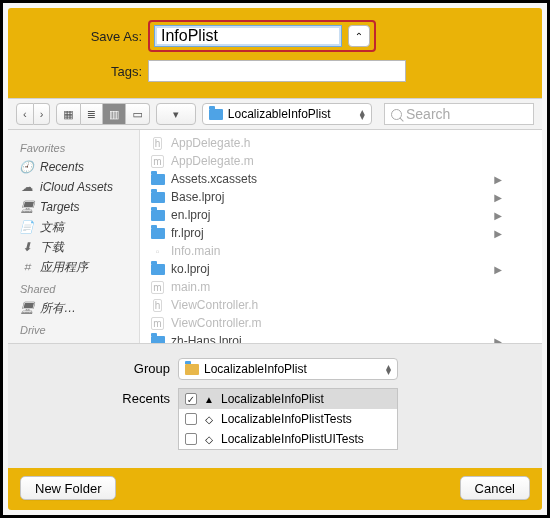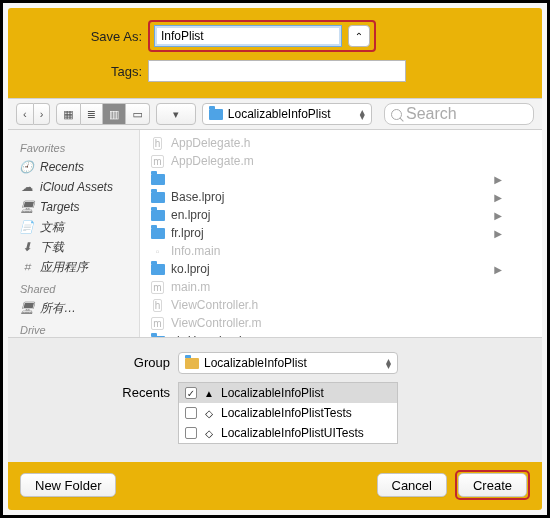--- a/index.html
+++ b/index.html
@@ -3,37 +3,37 @@
 <meta charset="utf-8">
 <style>
   * { box-sizing: border-box; margin: 0; padding: 0; font-family: -apple-system, "Helvetica Neue", Arial, sans-serif; }
   body { background: #fff; width: 550px; height: 518px; position: relative; }
   .outer { border: 3px solid #000; width: 550px; height: 518px; background: #f6f6f6; position:relative; }
   .sheet { position:absolute; left:5px; top:5px; right:5px; bottom:5px; background:#eab308; border-radius:3px; display:flex; flex-direction:column;}
   .toprows { padding: 12px 20px 8px 20px; }
   .row { display:flex; align-items:center; margin-bottom:8px; }
   .row .lbl { width:120px; text-align:right; font-size:13px; color:#222; padding-right:6px;}
   .saveas-hl { border:2px solid #c1272d; border-radius:4px; padding:3px 4px; display:flex; align-items:center;}
-  .txtfield { height:22px; border:1px solid #b8b8b8; background:#fff; font-size:12px; padding:0 6px; }
+  .txtfield { height:22px; border:1px solid #b8b8b8; background:#fff; font-size:16px; padding:0 6px; }
   .saveas-hl .txtfield { width:188px; border-color:#6ea7de; box-shadow:0 0 0 2px rgba(100,160,220,.35) inset;}
   .collapse { width:22px; height:22px; margin-left:6px; border:1px solid #b8b8b8; border-radius:4px; background:#fff; display:flex; align-items:center; justify-content:center; font-size:10px;}
   .tags-field { width:258px; }
   .toolbar { border-top:1px solid #d0d0d0; border-bottom:1px solid #d0d0d0; background:#f3f3f3; height:32px; display:flex; align-items:center; padding:0 8px; gap:6px;}
   .tb-btn { height:22px; border:1px solid #c4c4c4; border-radius:4px; background:linear-gradient(#fff,#f0f0f0); display:flex; align-items:center; justify-content:center; padding:0 6px; font-size:11px; color:#555;}
   .seg { display:flex; }
   .seg .tb-btn { border-radius:0; }
   .seg .tb-btn:first-child{ border-radius:4px 0 0 4px;}
   .seg .tb-btn:last-child{ border-radius:0 4px 4px 0; border-left:none;}
   .seg .tb-btn + .tb-btn { border-left:none;}
   .seg .sel { background:#8a8a8a; color:#fff;}
   .pathpop { height:22px; min-width:170px; border:1px solid #c4c4c4; border-radius:4px; background:#fff; display:flex; align-items:center; padding:0 6px; font-size:12px; gap:5px;}
   .folder-ico { width:14px; height:11px; background:#4ea3e6; border-radius:1px; position:relative;}
   .folder-ico::before{content:"";position:absolute;top:-3px;left:0;width:6px;height:3px;background:#4ea3e6;border-radius:1px 1px 0 0;}
   .chev { margin-left:auto; font-size:10px; color:#666; display:flex; flex-direction:column; line-height:5px;}
-  .searchbox { margin-left:auto; width:150px; height:22px; border:1px solid #c9c9c9; border-radius:8px; background:#fff; display:flex; align-items:center; padding:0 6px; color:#aaa; font-size:16px; gap:4px;}
+  .searchbox { margin-left:auto; width:150px; height:22px; border:1px solid #c9c9c9; border-radius:0; background:#fff; display:flex; align-items:center; padding:0 6px; color:#aaa; font-size:14px; gap:4px;}
   .magnify{width:11px;height:11px;border:1.3px solid #aaa;border-radius:50%;position:relative;}
   .magnify::after{content:"";position:absolute;width:5px;height:1.3px;background:#aaa;transform:rotate(45deg);bottom:-2px;right:-3px;}
   .browser { flex:1; display:flex; background:#fff; min-height:0;}
   .sidebar { width:132px; background:#f4f4f4; border-right:1px solid #ddd; padding:6px 0 6px 12px; font-size:12px; overflow:hidden;font-style:italic;}
   .sb-head { color:#8a8a8a; font-size:11px; margin:6px 0 3px 0;}
   .sb-item { display:flex; align-items:center; gap:6px; height:20px; color:#3a3a3a; cursor:default;}
   .sb-ico { width:14px; height:14px; display:flex; align-items:center; justify-content:center; font-size:12px; color:#6a6a6a;}
   .filecol { flex:1; padding:4px 0; font-size:12px; overflow:hidden;}
   .frow { display:flex; align-items:center; height:18px; padding:0 10px; gap:6px; color:#444;}
   .frow.dim { color:#bcbcbc;}
@@ -43,21 +43,21 @@
   .arrow { margin-left:auto; color:#888; font-size:10px; padding-right:30px;}
   .bottom-panel { background:#ececec; border-top:1px solid #d2d2d2; padding:14px 20px 10px 20px;}
   .bp-row { display:flex; align-items:flex-start; margin-bottom:8px;}
   .bp-row .lbl { width:150px; text-align:right; font-size:13px; padding-right:8px; padding-top:3px;}
   .group-pop { height:22px; width:220px; border:1px solid #c4c4c4; border-radius:4px; background:#fff; display:flex; align-items:center; padding:0 6px; font-size:12px; gap:5px;}
   .targets { width:220px; border:1px solid #c4c4c4; background:#fff; font-size:12px;}
   .tg-row{display:flex;align-items:center;gap:6px;height:20px;padding:0 6px;}
   .tg-row.on{background:#dadada;}
   .cb{width:12px;height:12px;border:1px solid #888;border-radius:2px;background:#fff;display:flex;align-items:center;justify-content:center;font-size:10px;color:#333;}
   .appico{width:12px;height:12px;display:flex;align-items:center;justify-content:center;font-size:10px;}
-  .footer { display:flex; align-items:center; padding:8px 12px 10px 12px; gap:8px;}
+  .footer { display:flex; align-items:center; padding:8px 12px 10px 12px; gap:20px;}
   .mac-btn { height:24px; padding:0 14px; border:1px solid #c4c4c4; border-radius:5px; background:linear-gradient(#fff,#f0f0f0); font-size:13px; box-shadow:0 1px 0 rgba(0,0,0,.04);}
   .spacer{flex:1;}
   .hl-red { border:2px solid #c1272d; border-radius:5px; padding:1px;}
 </style>
 </head>
 <body>
 
 <div class="outer">
  <div class="sheet">
 
@@ -168,20 +168,21 @@
     <span class="fico">
               <span class="fm">m</span>
             </span>
     <span>AppDelegate.m</span>
 
   </div>
           <div class="frow ">
     <span class="fico">
               <span class="folder-ico"></span>
             </span>
+    <span>Assets.xcassets</span>
     <span class="arrow">▶</span>
   </div>
           <div class="frow ">
     <span class="fico">
               <span class="folder-ico"></span>
             </span>
     <span>Base.lproj</span>
     <span class="arrow">▶</span>
   </div>
           <div class="frow ">
@@ -274,19 +275,16 @@
     <span>LocalizableInfoPlistUITests</span>
   </div>
           </div>
     </div>
   </div>
 
   <div class="footer">
     <button class="mac-btn">New Folder</button>
     <span class="spacer"></span>
     <button class="mac-btn">Cancel</button>
-    <span class="hl-red">
-      <button class="mac-btn">Create</button>
-    </span>
   </div>
 
  </div>
 </div>
 
 </body></html>

